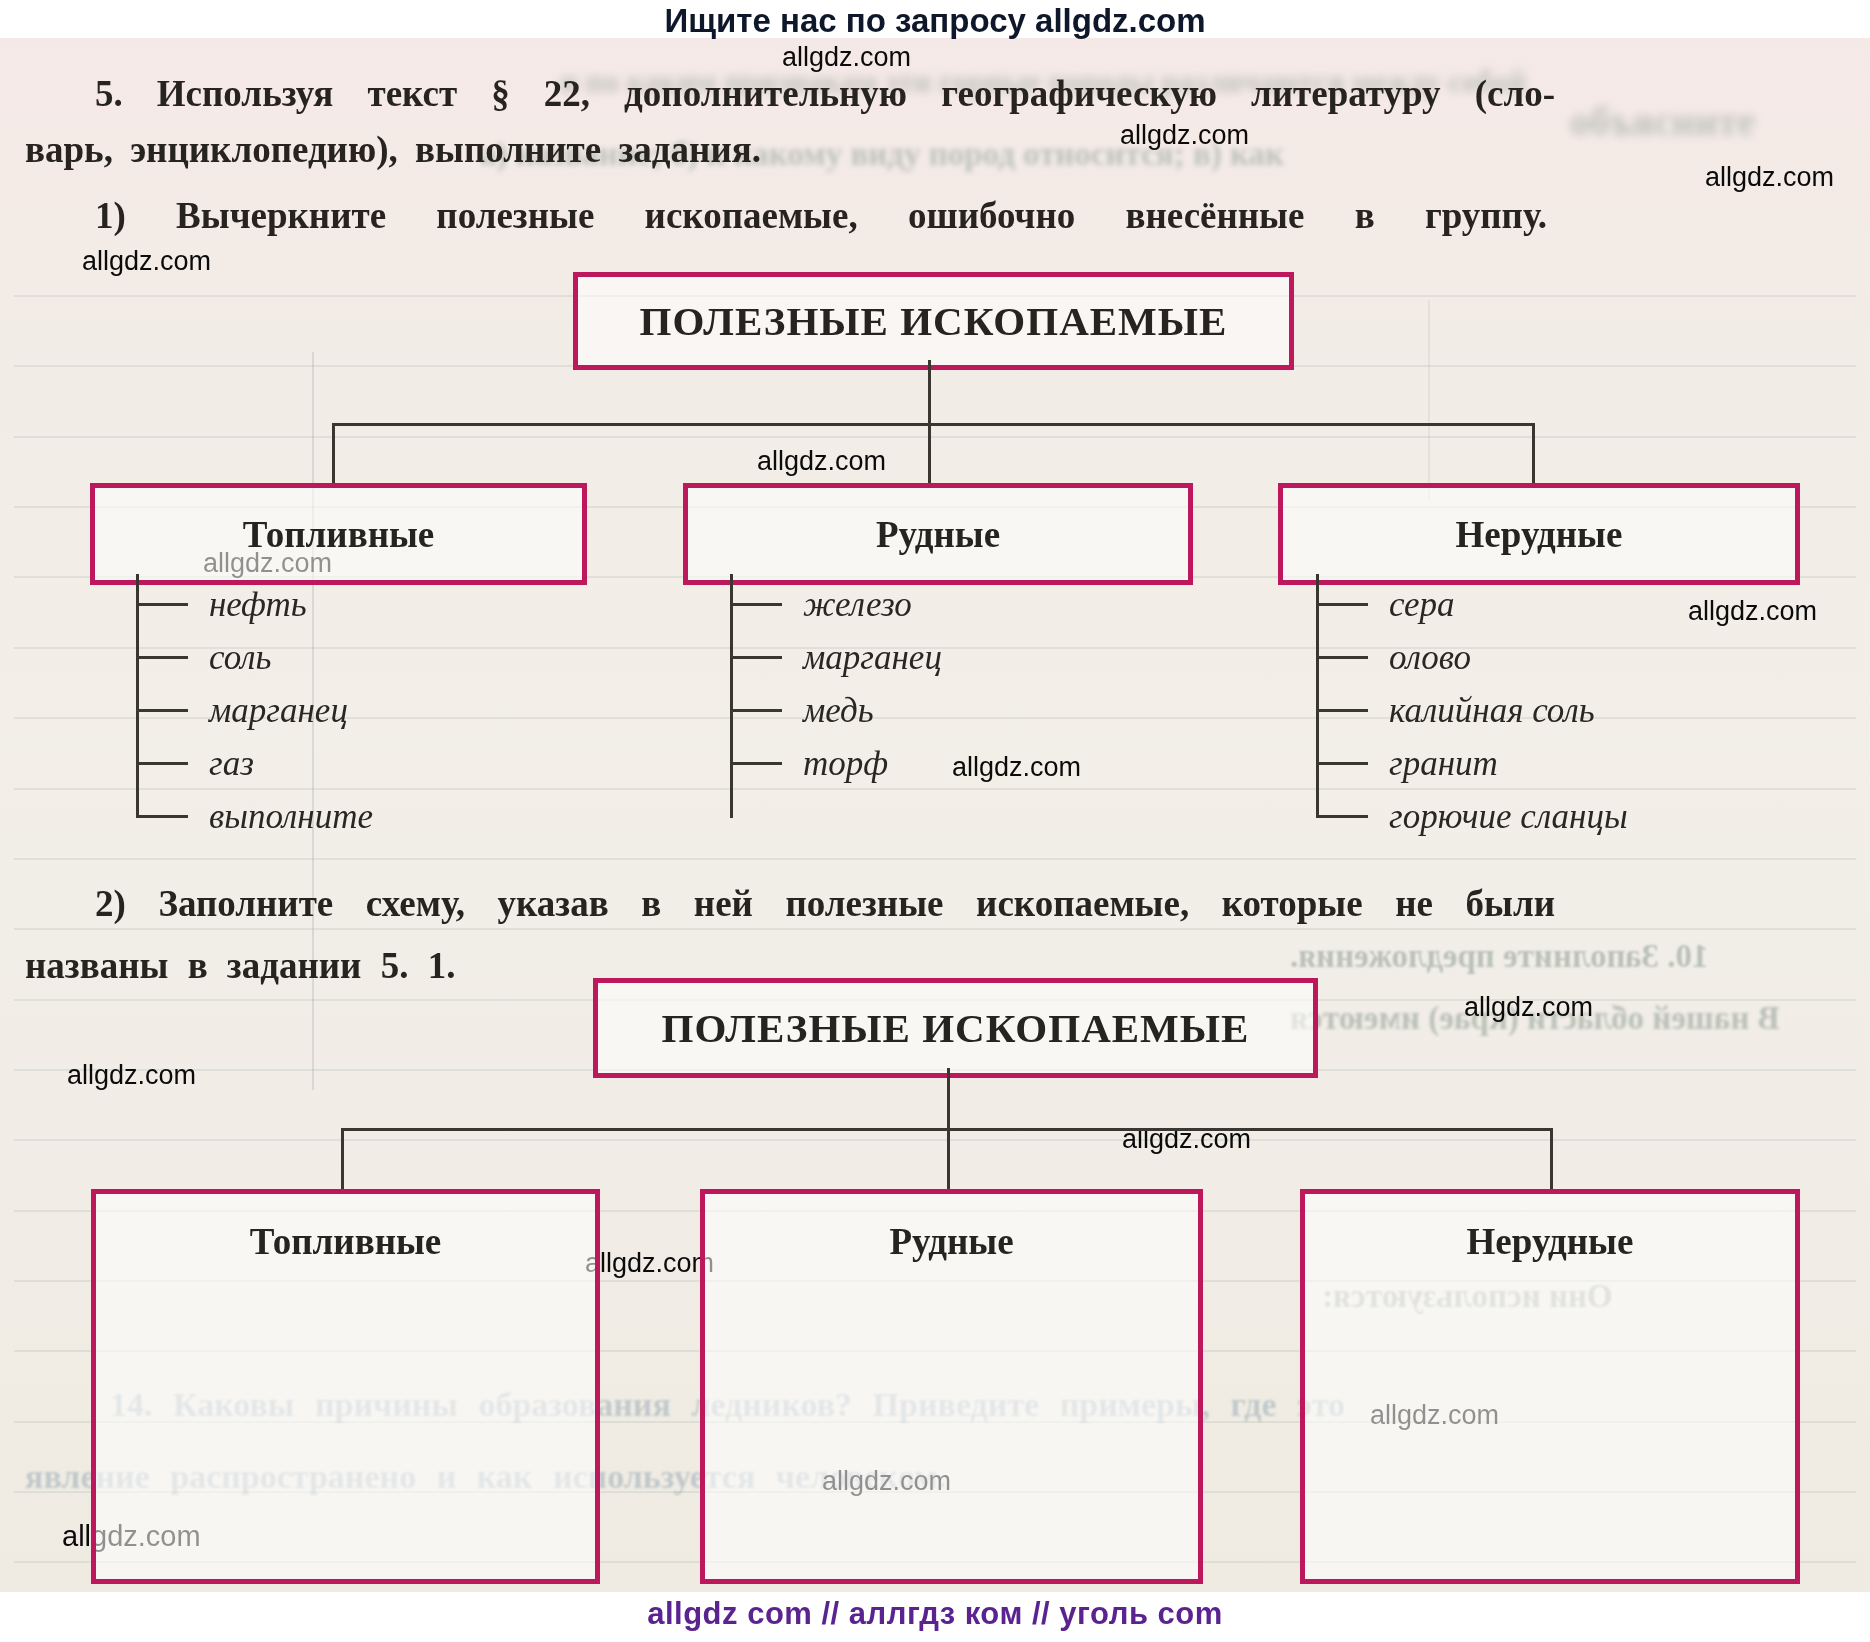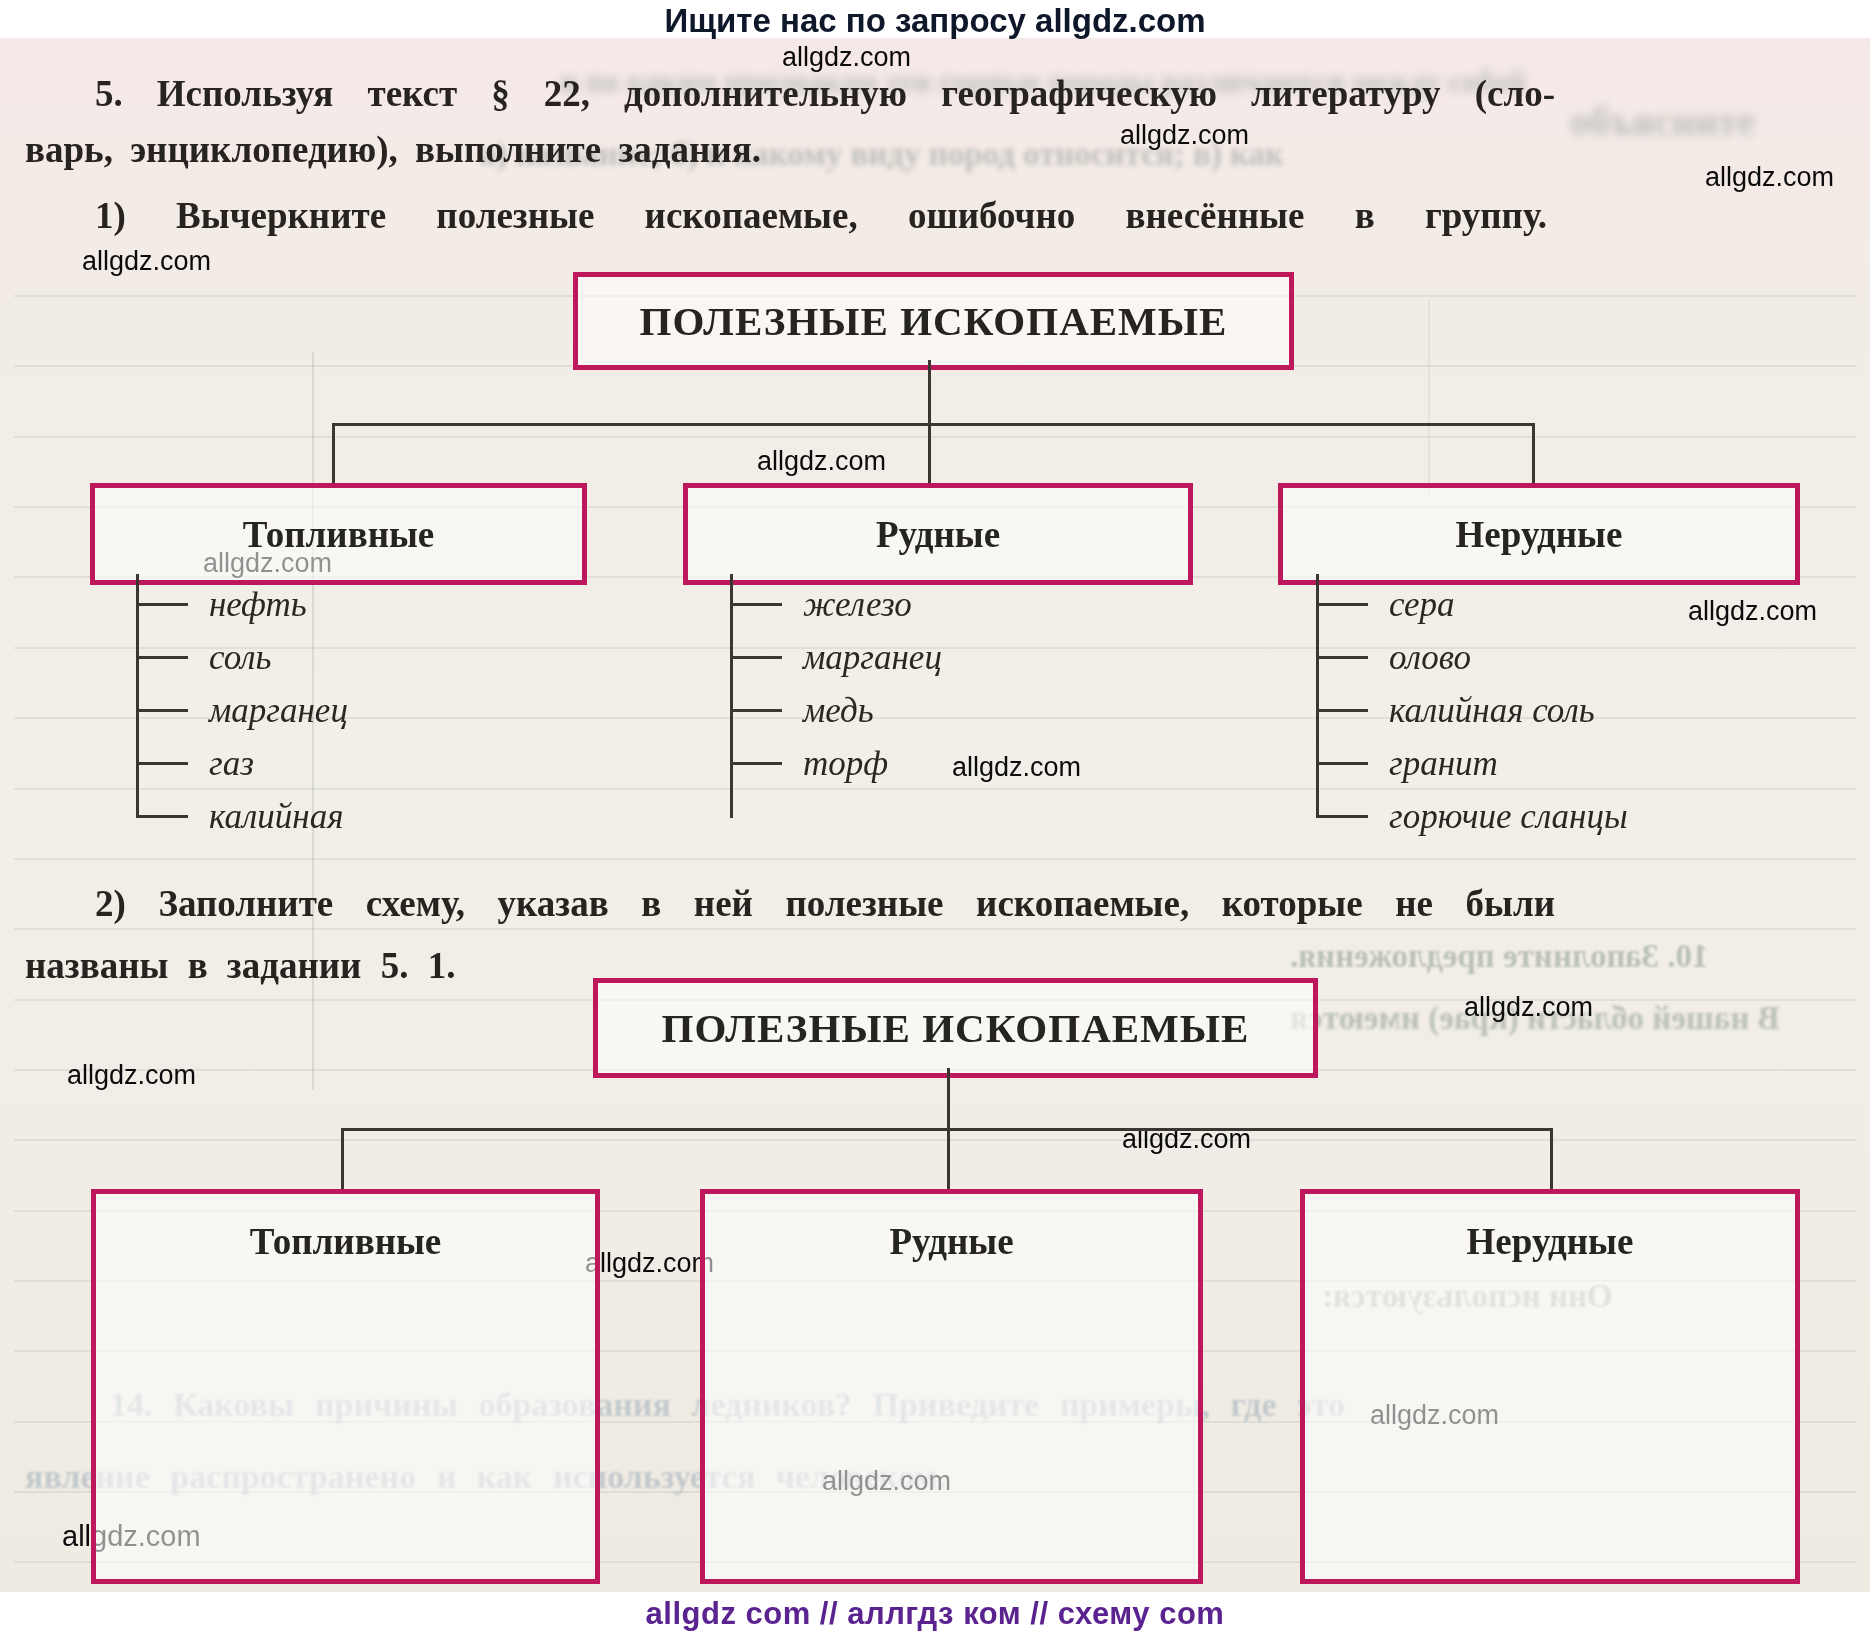--- a/index.html
+++ b/index.html
@@ -135,21 +135,21 @@
     <div class="row">
         <span class="tick"></span>
         <span class="item">марганец</span>
       </div>
     <div class="row">
         <span class="tick"></span>
         <span class="item">газ</span>
       </div>
     <div class="row">
         <span class="tick"></span>
-        <span class="item">калийная</span>
+        <span class="item">выполните</span>
       </div>
   </div>
 
   <div class="col" style="left:730px;top:578px;">
     <div class="stem"></div>
     <div class="row">
         <span class="tick"></span>
         <span class="item">железо</span>
       </div>
     <div class="row">
@@ -205,15 +205,15 @@
   <div class="dbox bigbox" style="left:91px;top:1189px;width:499px;height:385px;">
     <span class="gtitle">Топливные</span>
   </div>
   <div class="dbox bigbox" style="left:700px;top:1189px;width:493px;height:385px;">
     <span class="gtitle">Рудные</span>
   </div>
   <div class="dbox bigbox" style="left:1300px;top:1189px;width:490px;height:385px;">
     <span class="gtitle">Нерудные</span>
   </div>
 
-  <div class="footer" id="footer" style="color: rgb(91, 35, 144);">allgdz com  //  аллгдз ком  //  схему com</div>
+  <div class="footer" id="footer" style="color: rgb(91, 35, 144);">allgdz com  //  аллгдз ком  //  уголь com</div>
 
 </div>
 
 </body></html>

